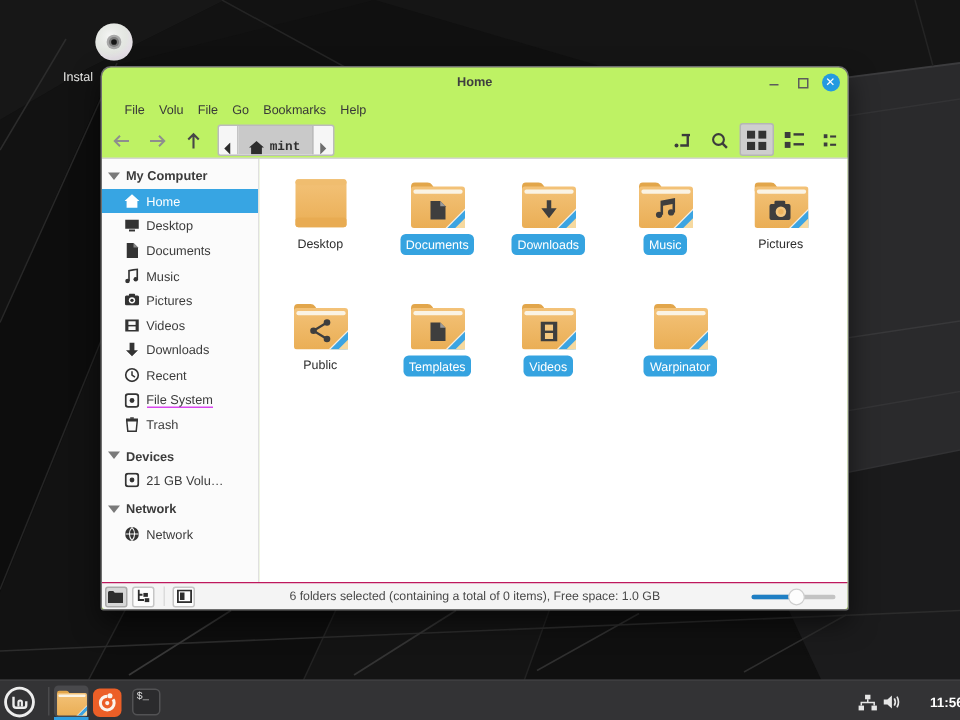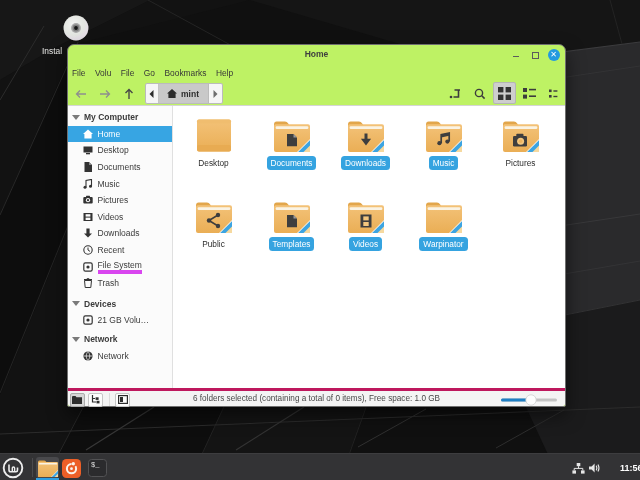--- a/index.html
+++ b/index.html
@@ -19,50 +19,50 @@
   #title { position:absolute; left:0; right:0; top:4px; text-align:center;
            font-size:8.5px; font-weight:bold; color:#3f3f3f; }
   .winbtn { position:absolute; top:4px; }
   #btnmin { left:445px; width:6px; height:10px; }
   #btnmin::after { content:""; position:absolute; left:0; top:6.5px; width:6px; height:1.3px; background:#5c5c5c; }
   #btnmax { left:464px; width:6.5px; height:6.5px; border:1.2px solid #5c5c5c; top:7px; }
   #btnclose { left:479.5px; top:4px; width:12px; height:12px; border-radius:50%;
               background:#239ae0; color:#fff; font-size:8px; line-height:12px; text-align:center; }
 
   
-  #menubar { height:19px; padding-left:4px; display:flex; align-items:center; gap:9.5px;
+  #menubar { height:19px; padding-left:15px; display:flex; align-items:center; gap:9.5px;
              font-size:8.4px; color:#383838; }
 
   
   #toolbar { height:23px; display:flex; align-items:center; position:relative; }
 
   
   #crumb { position:absolute; left:76.5px; top:1px; height:21px; display:flex;
            border:1px solid #bbb; border-radius:2px; overflow:hidden; background:#f6f6f6; }
-  .cseg { display:flex; align-items:center; justify-content:center; }
+  .cseg { display:flex; align-items:flex-end; justify-content:center;font-family:Liberation Mono, monospace; }
 
   
   #main { flex:1; display:flex; border-top:1px solid #d5d5d5; min-height:0; }
   #sidebar { width:105px; background:#fbfbfb; border-right:1px solid #e0e0e0;
              padding-top:2px; font-size:8.5px; color:#3b3b3b; position:relative; }
   .srow { height:16.6px; display:flex; align-items:center; padding-left:14.5px; }
   .shead { font-weight:bold; padding-left:4px; margin-top:1px; }
   .shead .tri { width:0; height:0; border-left:4px solid transparent; border-right:4px solid transparent;
                 border-top:5px solid #7a7a7a; margin-right:4px; }
   .sico { width:10px; height:10px; margin-right:5px; flex:none; }
   .srow.sel { background:#37a5e3; color:#fff; }
   #content { flex:1; background:#fff; position:relative; }
 
   .cell { position:absolute; width:77px; text-align:center; }
   .cell svg.folder { display:block; margin:0 auto; }
   .lbl { margin-top:4px; font-size:8.3px; color:#2d2d2d; display:inline-block; }
   .lbl.sel { background:#35a3e0; color:#fff; border-radius:3.5px; padding:2px 4px; }
 
   
-  #status { height:18px; background:#f4f4f4; border-top:3px solid #be185d;
+  #status { height:18px; background:#f4f4f4; border-top:1px solid #be185d;
             display:flex; align-items:center; position:relative;
             border-radius:0 0 2px 2px; }
   .stbtn { width:15px; height:14px; border:1px solid #c6c6c6; border-radius:2px;
            background:#fdfdfd; display:flex; align-items:center; justify-content:center; }
   #sttext { position:absolute; left:0; width:100%; text-align:center; font-size:8.2px; color:#484848; }
 
   
   #taskbar { position:absolute; left:0; top:453px; width:640px; height:27px;
              background:#333335; border-top:1px solid #3d3d3f;
              display:flex; align-items:center; }
@@ -239,21 +239,21 @@
       <div class="srow">
         <svg class="sico" viewBox="0 0 10 10">
             <circle cx="5" cy="5" r="4.2" stroke="#333" stroke-width="1.1" fill="none"></circle>
             <path d="M5 2.5 V5 L7 6.4" stroke="#333" stroke-width="1" fill="none"></path>
           </svg>Recent</div>
       <div class="srow">
         <svg class="sico" viewBox="0 0 10 10">
             <rect x="0.8" y="0.8" width="8.4" height="8.4" rx="1.6" stroke="#333" stroke-width="1.2" fill="none"></rect>
             <circle cx="5" cy="5" r="1.6" fill="#333"></circle>
           </svg>
-          <span style="border-bottom:4px solid #d946ef">File System</span>
+          <span style="border-bottom:1px solid #d946ef">File System</span>
         </div>
       <div class="srow">
         <svg class="sico" viewBox="0 0 10 10">
             <path d="M1.5 2.5 H8.5 L7.8 9.5 H2.2 Z" stroke="#333" stroke-width="1" fill="none"></path>
             <rect x="1" y="1" width="8" height="1.2" fill="#333"></rect>
             <rect x="3.8" y="0.2" width="2.4" height="1" fill="#333"></rect>
           </svg>Trash</div>
       <div class="srow shead" style="margin-top:4px"><span class="tri"></span>Devices</div>
       <div class="srow">
         <svg class="sico" viewBox="0 0 10 10">
@@ -358,21 +358,21 @@
       <div class="cell" style="left:154px;top:94px">
         <svg class="folder" width="36" height="33" viewBox="0 0 36 33">
           <use href="#fbase"></use>
           <rect x="12.5" y="14.5" width="11" height="13" fill="#3e3e3e"></rect>
           <rect x="15.3" y="16.4" width="5.4" height="4" fill="#f3c67e"></rect>
           <rect x="15.3" y="22" width="5.4" height="4" fill="#f3c67e"></rect>
           <use href="#fcorner"></use>
         </svg>
         <span class="lbl sel">Videos</span>
       </div>
-      <div class="cell" style="left:232px;top:94px">
+      <div class="cell" style="left:242px;top:94px">
         <svg class="folder" width="36" height="33" viewBox="0 0 36 33">
           <use href="#fbase"></use>
           <use href="#fcorner"></use>
         </svg>
         <span class="lbl sel">Warpinator</span>
       </div>
     </div>
   </div>
   <div id="status">
     <div class="stbtn" style="position:absolute;left:1.5px;top:1.5px;background:#d6d6d6;border-color:#ababab">

